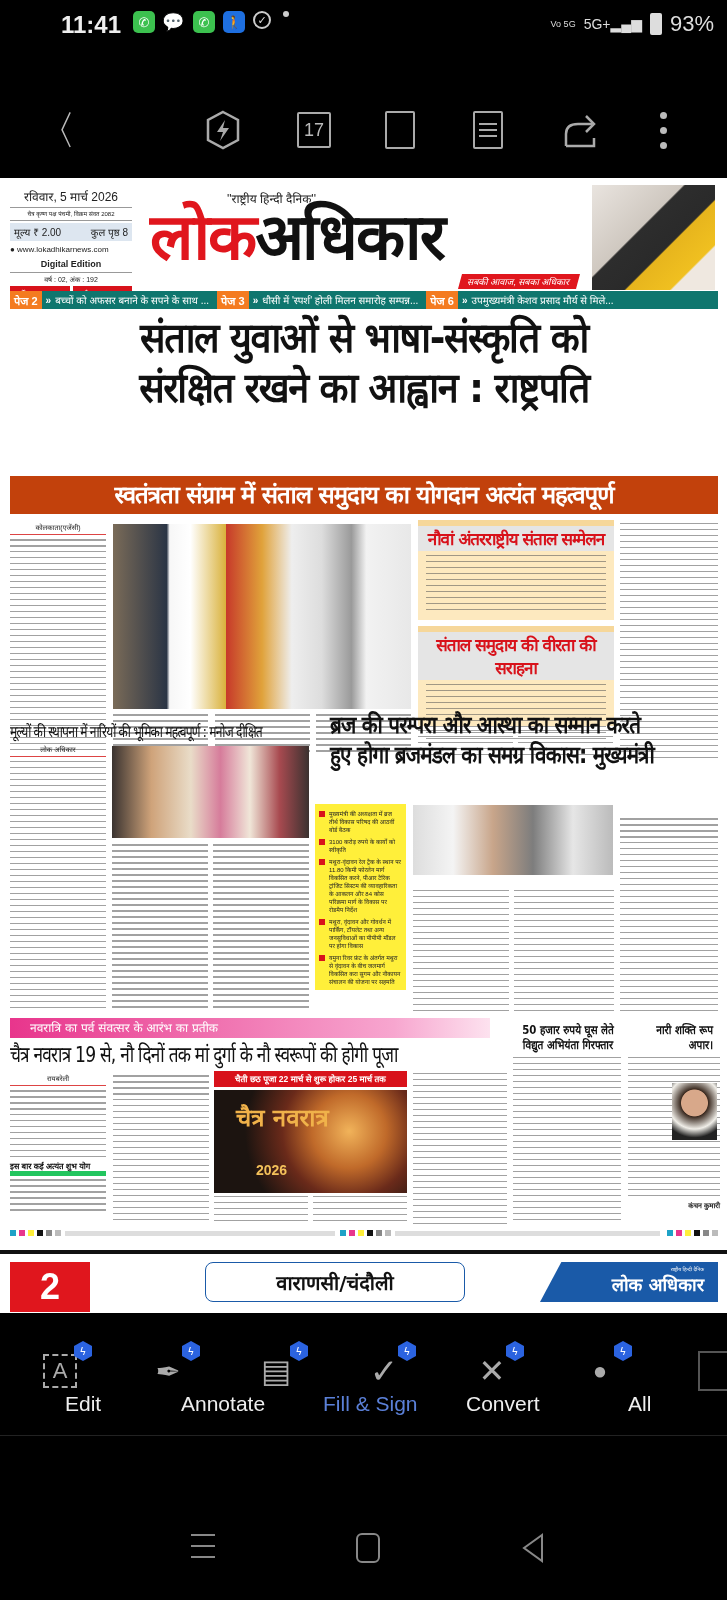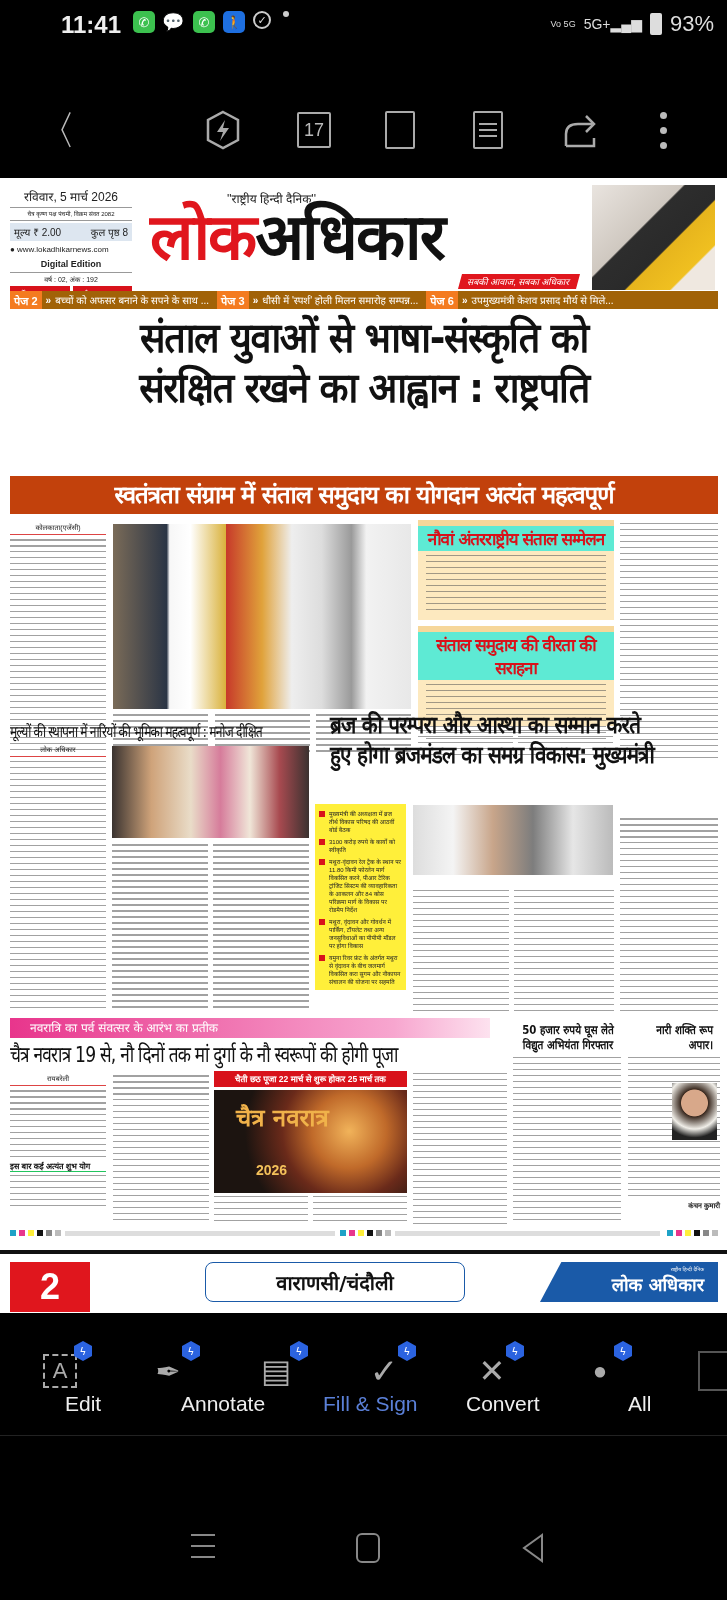--- a/index.html
+++ b/index.html
@@ -38,32 +38,32 @@
 .mleft .dig{font-size:9px;font-weight:bold;text-align:center;border-bottom:1px solid #999;padding:3px 0}
 .mleft .vol{font-size:7px;text-align:center;padding:2px 0}
 .sun{display:flex;gap:3px}
 .sun span{background:#d8121b;color:#fff;font-size:8px;padding:2px 3px;flex:1}
 .tagline{position:absolute;left:227px;top:12px;font-size:12px;color:#222}
 .logo{position:absolute;left:150px;top:14px;font-family:"DejaVu Sans",sans-serif;font-weight:bold;font-size:64px;letter-spacing:-2px;line-height:90px}
 .logo .red{color:#e0161d}
 .logo .blk{color:#111}
 .slogan{position:absolute;left:460px;top:96px;background:#e0161d;color:#fff;font-size:9px;padding:1px 8px;transform:skewX(-15deg)}
 .mphoto{position:absolute;left:592px;top:7px;width:123px;height:105px;background:linear-gradient(135deg,#e9e4df 0%,#cfc8c0 40%,#2d2d2d 41%,#2a2a2a 60%,#e7b51d 61%,#f0c020 80%,#efe8e0 81%)}
-.ticker{position:absolute;top:113px;left:10px;width:708px;height:18px;background:#a16207;display:flex;align-items:center;font-size:10px;color:#fff;overflow:hidden;white-space:nowrap}
+.ticker{position:absolute;top:113px;left:10px;width:708px;height:18px;background:#0f766e;display:flex;align-items:center;font-size:10px;color:#fff;overflow:hidden;white-space:nowrap}
 .ticker .pgl{background:#f47b20;color:#fff;font-weight:bold;padding:0 4px;height:18px;display:flex;align-items:center;font-size:11px}
 .ticker .ar{color:#fff;font-weight:bold;margin:0 4px}
 .ticker .tt{margin-right:8px}
 .h1{position:absolute;top:135px;left:10px;width:708px;font-family:"DejaVu Sans",sans-serif;font-weight:bold;font-size:41px;line-height:50px;text-align:center;color:#111;letter-spacing:-1.5px;transform:scaleX(0.92);transform-origin:center}
 .subbar{position:absolute;top:298px;left:10px;width:708px;height:38px;background:#c2410c;color:#fff;font-family:"DejaVu Sans",sans-serif;font-weight:bold;font-size:24px;text-align:center;line-height:38px;letter-spacing:-1px;white-space:nowrap;overflow:hidden}
 .col{position:absolute;font-size:5.5px;line-height:8px;color:#333}
 .txtfill{background:repeating-linear-gradient(to bottom,#555 0,#555 1.5px,transparent 1.5px,transparent 6px);opacity:.55}
 .byline{font-size:7px;text-align:center;border-bottom:1px solid #d44;padding-bottom:2px;margin-bottom:4px;color:#222}
 .photo1{position:absolute;top:346px;left:113px;width:298px;height:185px;background:linear-gradient(90deg,#7a6b58 0%,#2b3545 18%,#f7f7f7 19%,#fff 26%,#d9b13a 38%,#c73a2a 30%,#e0a23a 50%,#eee 60%,#ddd 70%,#9a9a9a 80%,#f2f2f2 85%,#e8e8e8 100%)}
 .box{position:absolute;background:#fde9bf;border-top:6px solid #f6d79a}
-.box h3{color:#d8121b;font-family:"DejaVu Sans",sans-serif;font-weight:bold;font-size:17px;text-align:center;letter-spacing:-1px;background:#5eead4;padding:1px 0}
+.box h3{color:#d8121b;font-family:"DejaVu Sans",sans-serif;font-weight:bold;font-size:17px;text-align:center;letter-spacing:-1px;background:#e5e5e5;padding:1px 0}
 .box .bt{margin:4px 8px;height:calc(100% - 36px)}
 .h2a{position:absolute;top:542px;left:10px;width:325px;font-size:15.5px;color:#111;font-family:"DejaVu Sans",sans-serif;letter-spacing:-1px;white-space:nowrap;transform:scaleX(0.78);transform-origin:left}
 .h2b{position:absolute;top:532px;left:330px;width:390px;font-family:"DejaVu Sans",sans-serif;font-weight:bold;font-size:24px;line-height:30px;color:#111;letter-spacing:-1px;text-align:left;transform:scaleX(0.86);transform-origin:left}
 .photo2{position:absolute;top:568px;left:112px;width:197px;height:92px;background:linear-gradient(90deg,#3a3330,#cfa37a 20%,#e9dcc8 40%,#d67c9b 55%,#f0e6d8 70%,#a84a50 85%,#3b3230)}
 .yellowbox{position:absolute;top:626px;left:315px;width:91px;height:186px;background:#ffef3a;padding:6px 4px;font-size:6px;line-height:8px;color:#222}
 .yellowbox li{list-style:none;position:relative;padding-left:10px;margin-bottom:4px}
 .yellowbox li::before{content:"";position:absolute;left:0;top:1px;width:6px;height:6px;background:#d8121b}
 .photo3{position:absolute;top:627px;left:413px;width:200px;height:70px;background:linear-gradient(90deg,#ddd,#f4f4f4 20%,#c8a58a 40%,#7d7d7d 60%,#e6e6e6 80%,#bbb)}
 .pinkbar{position:absolute;top:840px;left:10px;width:480px;height:20px;background:linear-gradient(90deg,#e8358c,#f7a6cf 80%,#fde2ef);color:#fff;font-size:12px;padding-left:20px;line-height:20px;font-family:"DejaVu Sans",sans-serif}
 .h3{position:absolute;top:860px;left:10px;width:490px;font-size:22px;color:#111;font-family:"DejaVu Sans",sans-serif;white-space:nowrap;transform:scaleX(0.78);transform-origin:left;letter-spacing:-1px}
@@ -225,21 +225,21 @@
   <div class="photo3"></div>
   <div class="col txtfill" style="top:640px;left:620px;width:98px;height:195px"></div>
   <div class="col txtfill" style="top:712px;left:413px;width:96px;height:123px"></div>
   <div class="col txtfill" style="top:712px;left:514px;width:100px;height:123px"></div>
 
   <div class="pinkbar">नवरात्रि का पर्व संवत्सर के आरंभ का प्रतीक</div>
   <div class="h3">चैत्र नवरात्र 19 से, नौ दिनों तक मां दुर्गा के नौ स्वरूपों की होगी पूजा</div>
   <div class="col" style="top:897px;left:10px;width:96px;height:150px">
     <div class="byline">रायबरेली</div>
     <div class="txtfill" style="height:70px"></div>
-    <div style="font-size:8px;font-weight:bold;border-bottom:1px solid #22c55e;margin:3px 0;color:#111">इस बार कई अत्यंत शुभ योग</div>
+    <div style="font-size:8px;font-weight:bold;border-bottom:5px solid #22c55e;margin:3px 0;color:#111">इस बार कई अत्यंत शुभ योग</div>
     <div class="txtfill" style="height:35px"></div>
   </div>
   <div class="col txtfill" style="top:897px;left:113px;width:96px;height:145px"></div>
   <div class="redbar">चैती छठ पूजा 22 मार्च से शुरू होकर 25 मार्च तक</div>
   <div class="durga">
     <div class="c1">चैत्र नवरात्र</div>
     <div class="c2">2026</div>
   </div>
   <div class="col txtfill" style="top:1018px;left:214px;width:94px;height:28px"></div>
   <div class="col txtfill" style="top:1018px;left:313px;width:94px;height:28px"></div>

